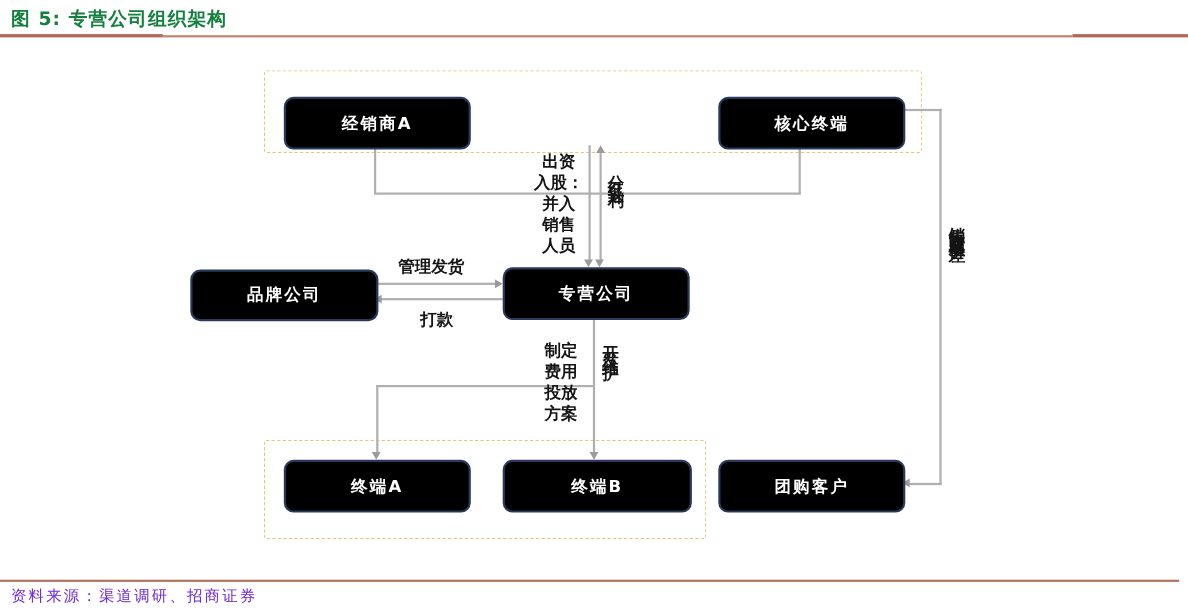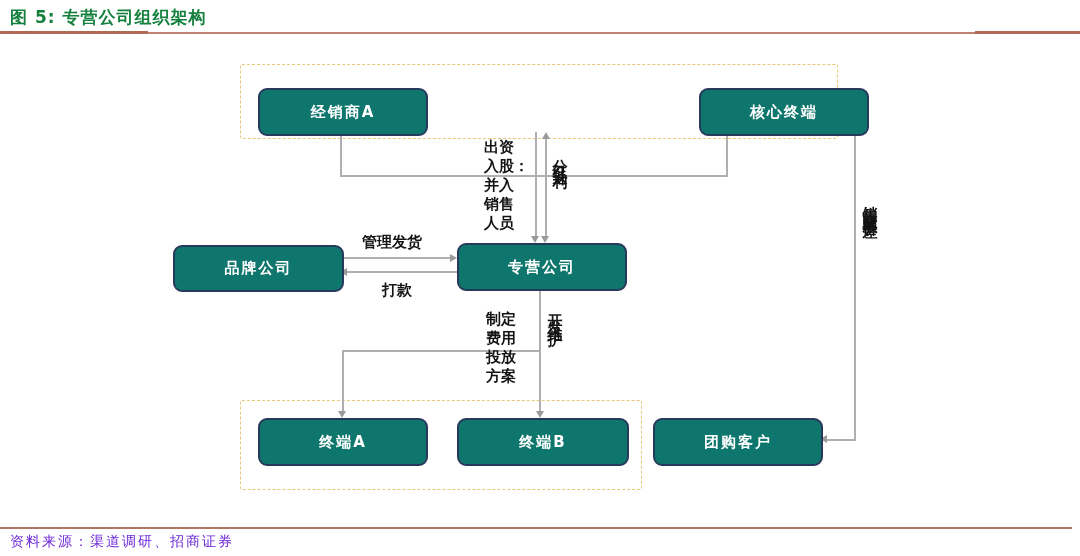--- a/index.html
+++ b/index.html
@@ -8,36 +8,36 @@
     font-family:"DejaVu Sans","Liberation Sans",sans-serif;
   }
   
   .fig-title{position:absolute;left:10px;top:6px;font-size:17px;font-weight:bold;color:#15803d;letter-spacing:1px;}
   .rule{position:absolute;background:#c08271;}
   .rule.thick{background:#b06a58;}
   
   .group{position:absolute;border:1.5px dashed #e8c878;border-radius:2px;}
   
   .node{
-    position:absolute;background:#0f766e;border:2.5px solid #283a5c;border-radius:9px;
+    position:absolute;background:#000000;border:2.5px solid #283a5c;border-radius:9px;
     color:#ffffff;font-weight:bold;font-size:15px;letter-spacing:2px;
     display:flex;align-items:center;justify-content:center;
   }
   
   .hline,.vline{position:absolute;background:#afafaf;}
   .hline{height:2px;}
   .vline{width:2px;}
   .arr{position:absolute;width:0;height:0;}
   .arr-down{border-left:4.5px solid transparent;border-right:4.5px solid transparent;border-top:7px solid #9b9b9b;}
   .arr-up{border-left:4.5px solid transparent;border-right:4.5px solid transparent;border-bottom:7px solid #9b9b9b;}
   .arr-left{border-top:4.5px solid transparent;border-bottom:4.5px solid transparent;border-right:7px solid #9b9b9b;}
   .arr-right{border-top:4.5px solid transparent;border-bottom:4.5px solid transparent;border-left:7px solid #9b9b9b;}
   
   .elabel{position:absolute;color:#141414;font-weight:bold;font-size:15px;}
-  .elabel.rows{white-space:pre-line;text-align:left;line-height:19px;width:48px;}
+  .elabel.rows{white-space:pre-line;text-align:center;line-height:19px;width:48px;}
   .vtext{writing-mode:vertical-rl;text-orientation:upright;letter-spacing:5px;}
   
   .src-text{position:absolute;left:10px;top:533px;font-size:14px;color:#6d28d9;letter-spacing:2px;}
 </style>
 </head>
 <body>
 
 <div id="stage">
 
   <div class="fig-title">图 5: 专营公司组织架构</div>
@@ -65,21 +65,21 @@
   <div class="arr arr-up" style="left:542px;top:132px;"></div>
   <div class="arr arr-down" style="left:531px;top:236px;"></div>
   <div class="arr arr-down" style="left:541px;top:236px;"></div>
   <div class="arr arr-down" style="left:338px;top:411px;"></div>
   <div class="arr arr-down" style="left:536px;top:411px;"></div>
   <div class="arr arr-right" style="left:450px;top:254px;"></div>
   <div class="arr arr-left" style="left:340px;top:268px;"></div>
   <div class="arr arr-left" style="left:820px;top:435px;"></div>
 
   <div class="node" style="left:258px;top:88px;width:166px;height:44px;">经销商A</div>
-  <div class="node" style="left:653px;top:88px;width:166px;height:44px;margin-left:46px;">核心终端</div>
+  <div class="node" style="left:653px;top:88px;width:166px;height:44px;">核心终端</div>
   <div class="node" style="left:173px;top:245px;width:167px;height:43px;">品牌公司</div>
   <div class="node" style="left:457px;top:243px;width:166px;height:44px;">专营公司</div>
   <div class="node" style="left:258px;top:418px;width:166px;height:44px;">终端A</div>
   <div class="node" style="left:653px;top:418px;width:166px;height:44px;">团购客户</div>
   <div class="node" style="left:457px;top:418px;width:168px;height:44px;">终端B</div>
 
   <div class="elabel rows" style="left:484px;top:138px;">出资
 入股：
 并入
 销售

